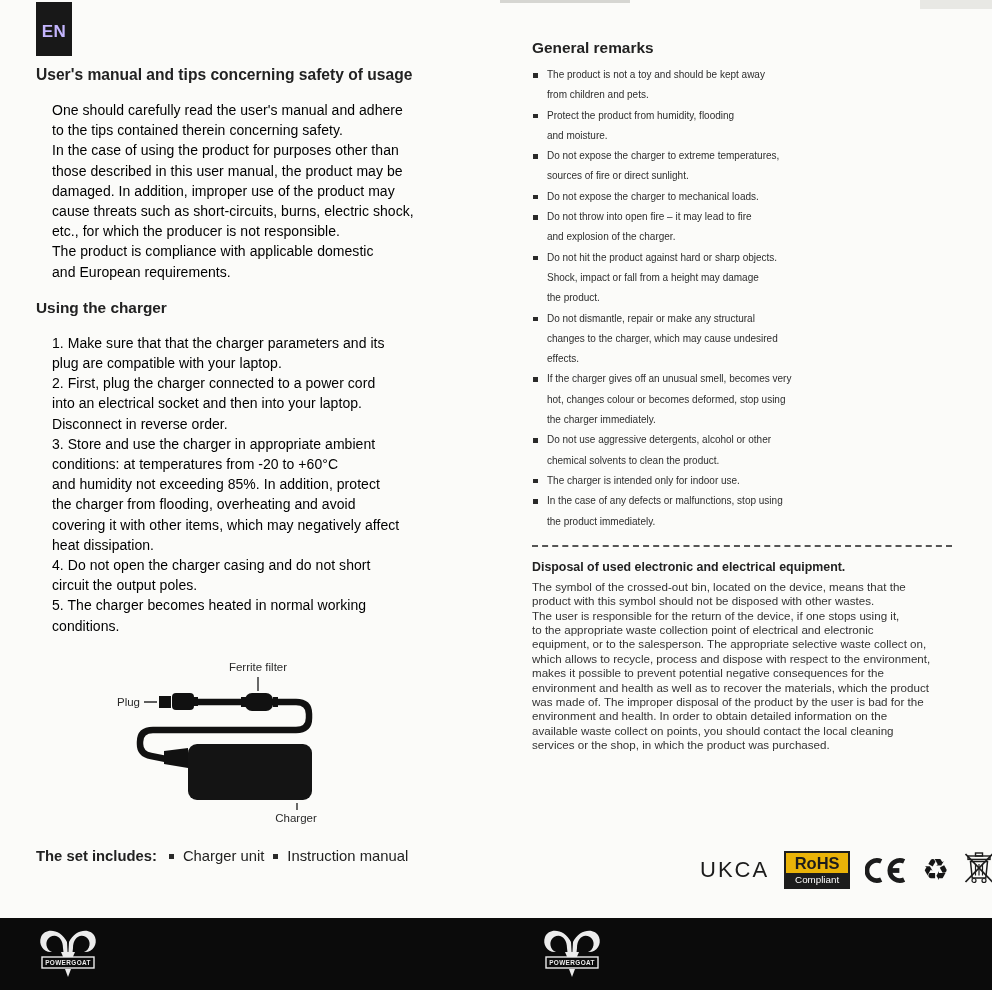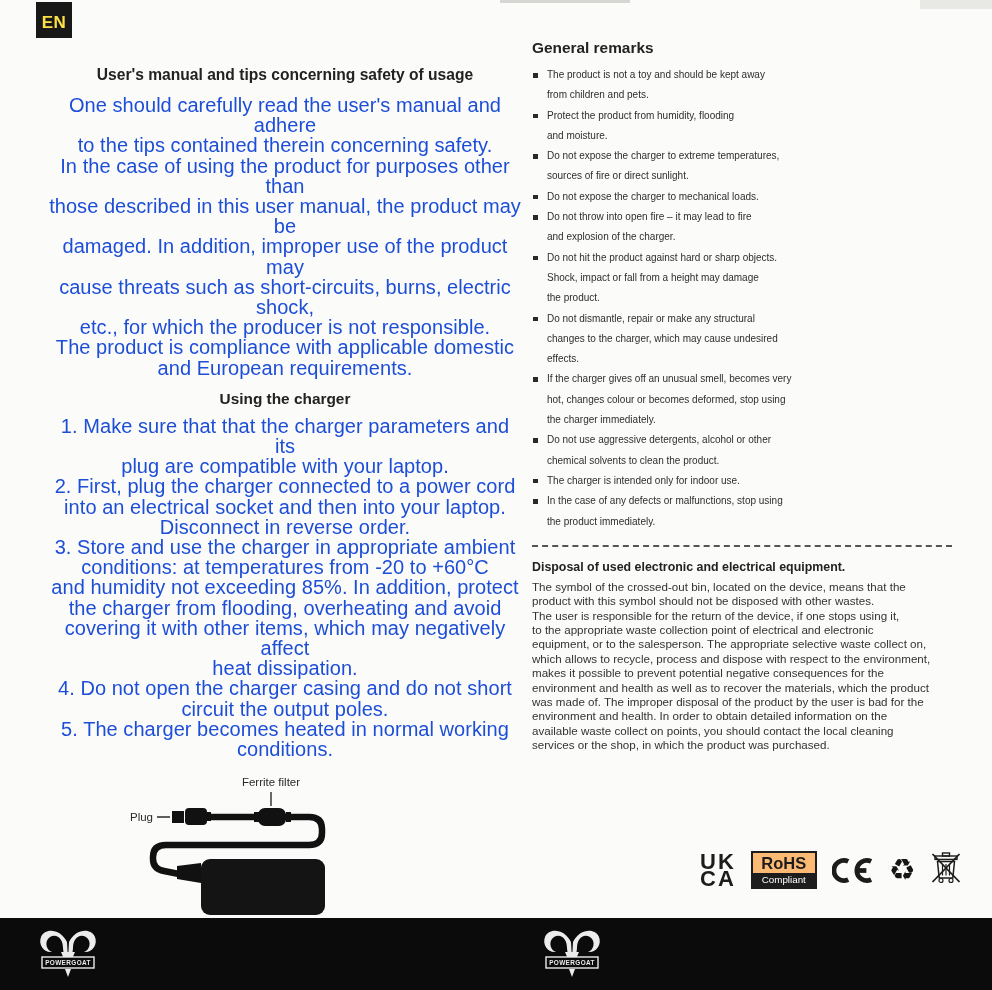--- a/index.html
+++ b/index.html
@@ -5,34 +5,34 @@
   html,body{margin:0;padding:0;background:#e8e8e6;}
   .page{
     position:relative;width:992px;height:990px;margin:0 auto;
     background:#fbfbf9;overflow:hidden;
     font-family:"Liberation Sans", sans-serif;color:#2c2c2c;
   }
   .artifact-top{position:absolute;left:500px;top:0;width:130px;height:3px;background:#d6d6d2;}
   .artifact-corner{position:absolute;right:0;top:0;width:72px;height:9px;background:#e8e8e4;}
 
   .en-badge{
-    position:absolute;left:36px;top:2px;width:36px;height:36px;background:#181818;
-    color:#fde047;font-weight:bold;font-size:17px;display:flex;align-items:center;justify-content:center;
+    position:absolute;left:36px;top:2px;width:36px;height:54px;background:#181818;
+    color:#c4b5fd;font-weight:bold;font-size:17px;display:flex;align-items:center;justify-content:center;
     padding-top:6px;box-sizing:border-box;letter-spacing:0.5px;
   }
 
-  .col-left{position:absolute;left:49px;top:66px;width:472px;text-align:center;}
+  .col-left{position:absolute;left:36px;top:66px;width:472px;}
   .col-right{position:absolute;left:532px;top:38px;width:436px;}
 
   h1,h2,h3{margin:0;color:#222;}
   h1{font-size:15.6px;line-height:18px;margin-bottom:11px;}
   h2{font-size:15.4px;line-height:19px;}
   .h2-using{margin-top:11px;margin-bottom:8px;}
   .h2-desc{margin-top:12px;margin-bottom:2px;}
-  .body{font-size:20px;line-height:20.2px;white-space:pre-line;margin:0;color:#1d4ed8;letter-spacing:0.05px;}
+  .body{font-size:14px;line-height:20.2px;white-space:pre-line;margin:16px;color:#000000;letter-spacing:0.05px;}
 
   .diagram{position:relative;width:240px;height:178px;margin:8px 0 0 64px;}
   .diagram svg{display:block;}
 
   .set-line{margin-top:18px;font-size:14.8px;display:flex;align-items:baseline;gap:7px;white-space:nowrap;color:#222;}
   .set-line .b{font-weight:bold;margin-right:3px;}
   .sqb{display:inline-block;width:5px;height:5px;background:#2a2a2a;margin:0 2px;transform:translateY(-2px);}
 
   .remarks{list-style:none;margin:8px 0 0 0;padding:0;}
   .remarks li{
@@ -40,22 +40,22 @@
     white-space:pre-line;color:#2e2e2e;
   }
   .remarks li::before{
     content:"";position:absolute;left:1px;top:8px;width:4.5px;height:4.5px;background:#2a2a2a;
   }
   .dashes{margin-top:13px;width:420px;border-top:2px dashed #555;}
   .h3-disposal{font-size:12.4px;margin-top:13px;margin-bottom:6px;}
   .small{font-size:11.6px;line-height:14.4px;white-space:pre-line;margin:0;width:430px;color:#333;}
 
   .marks{position:absolute;left:700px;top:843px;height:54px;display:flex;align-items:center;gap:15px;color:#1c1c1c;}
-  .ukca{display:flex;flex-direction:column;font-weight:bold;font-size:22px;line-height:17.5px;letter-spacing:2px;}
-  .rohs{border:2.5px solid #1d1d1d;width:62px;background:#fdba74;}
+  .ukca{display:flex;flex-direction:row;font-weight:normal;font-size:22px;line-height:17.5px;letter-spacing:2px;}
+  .rohs{border:2.5px solid #1d1d1d;width:62px;background:#eab308;}
   .rohs-top{display:block;text-align:center;font-weight:bold;font-size:16.5px;line-height:19px;padding-top:1px;}
   .rohs-bottom{display:block;background:#1d1d1d;color:#fff;text-align:center;font-size:9.8px;line-height:13px;padding-bottom:1px;}
   .recycle{font-family:"DejaVu Sans", sans-serif;font-size:30px;line-height:30px;color:#161616;}
 
   .footer{position:absolute;left:0;top:918px;width:992px;height:72px;background:#0b0b0b;}
   .goat{position:absolute;top:7px;width:64px;height:58px;}
   .goat-1{left:36px;}
   .goat-2{left:540px;}
 </style>
 </head>

